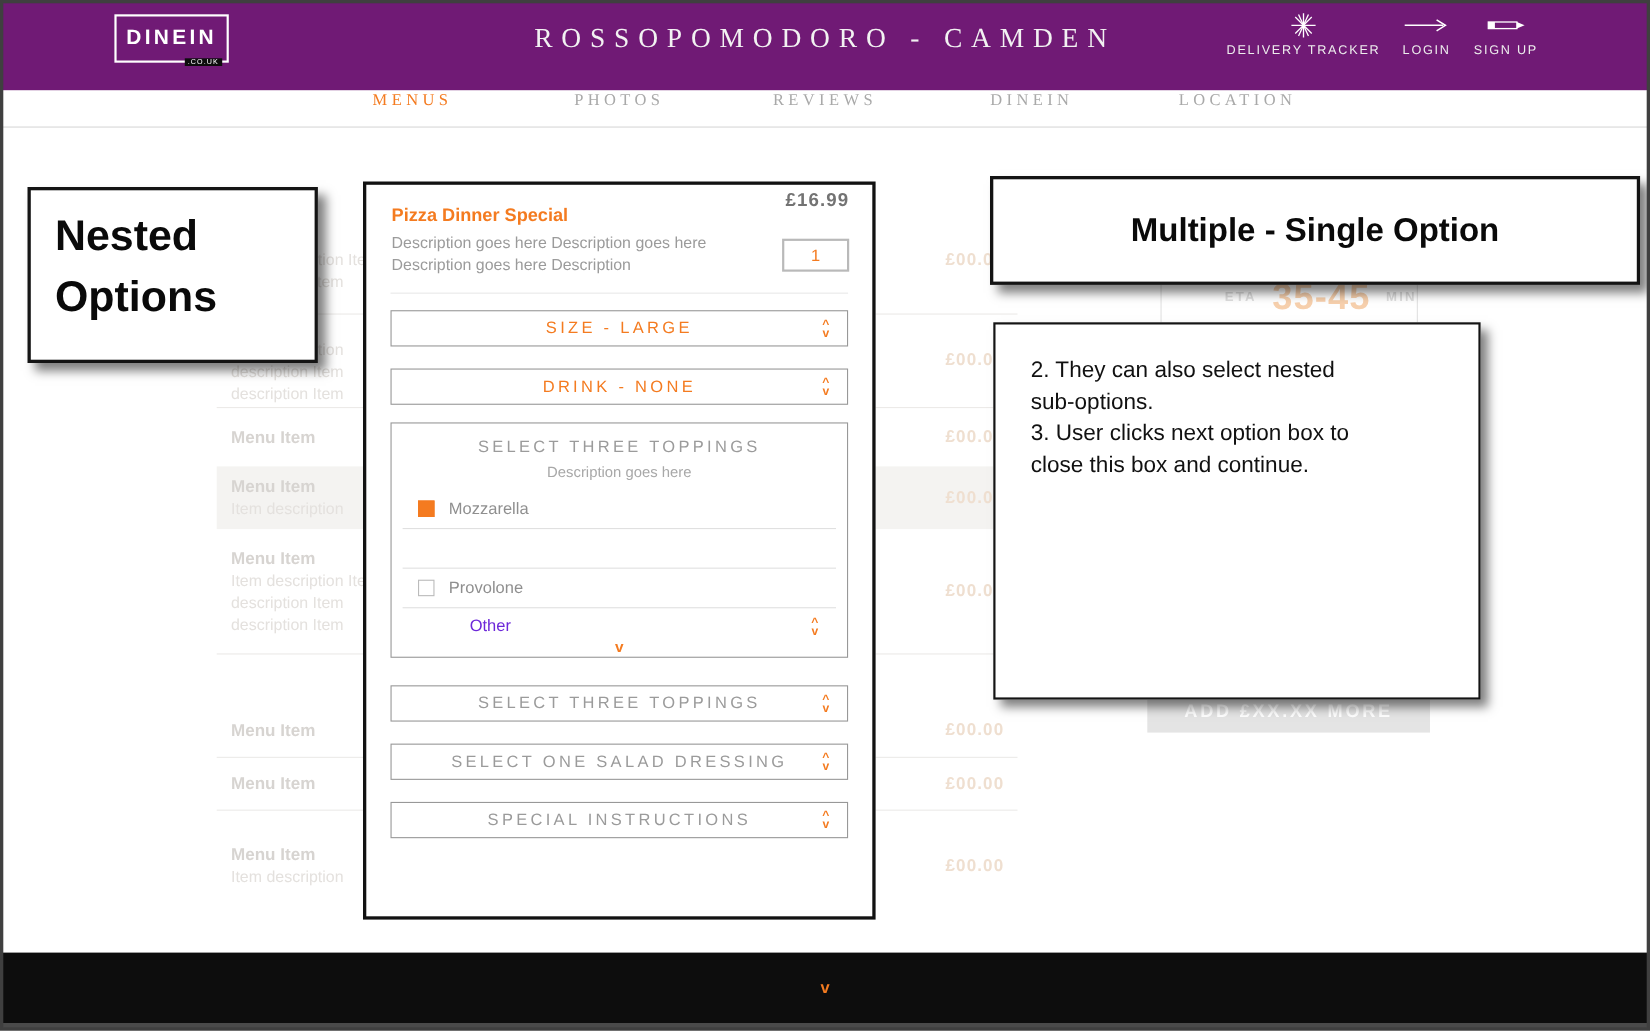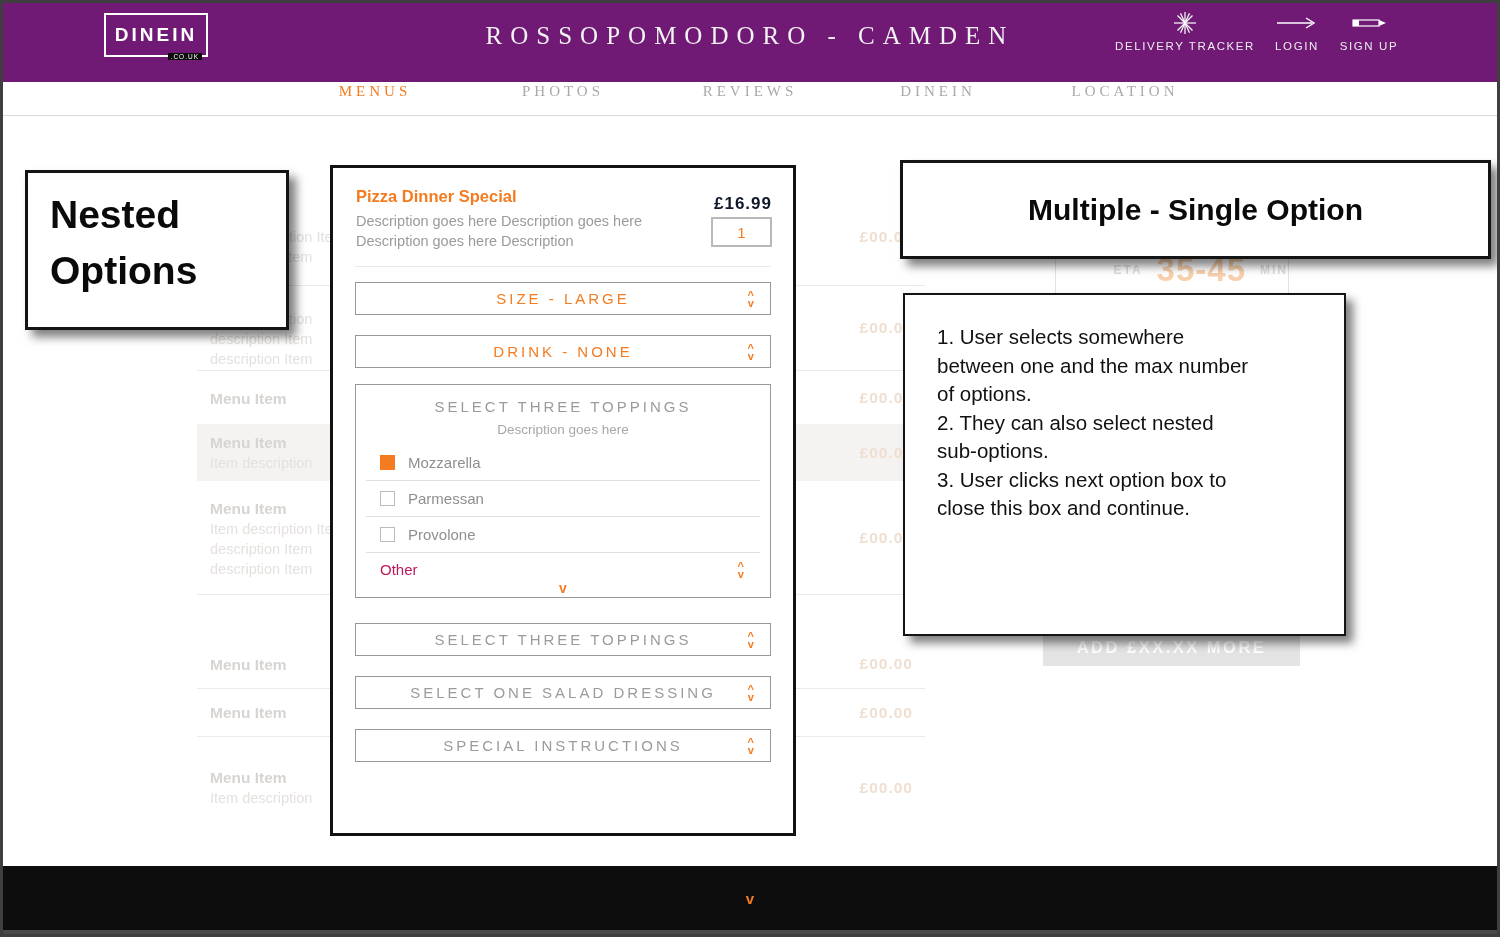--- a/index.html
+++ b/index.html
@@ -45,21 +45,21 @@
   .eta-value{font-size:33px;font-weight:bold;color:#f7d0ad;letter-spacing:1px;}
   .add-more{position:absolute;left:1043px;top:629px;width:257px;height:37px;background:#e4e4e4;
         color:#fff;font-weight:bold;font-size:16.5px;letter-spacing:2.5px;display:flex;
         align-items:center;justify-content:center;z-index:1;}
 
   
   .modal{position:absolute;left:330px;top:165px;width:466px;height:671px;background:#fff;
         border:3px solid #121212;box-sizing:border-box;z-index:5;}
   .m-title{position:absolute;left:23px;top:19px;font-size:16.5px;font-weight:bold;color:#f47b20;}
   .m-desc{position:absolute;left:23px;top:43px;width:300px;font-size:14.5px;color:#9b9b9b;line-height:20px;}
-  .m-price{position:absolute;right:21px;top:26px;font-size:17px;font-weight:bold;color:#0f172a;letter-spacing:1px;text-align:center;}
+  .m-price{position:absolute;right:21px;top:4px;font-size:17px;font-weight:bold;color:#737373;letter-spacing:1px;text-align:center;}
   .m-qty{position:absolute;right:21px;top:49px;width:57px;height:26px;border:2px solid #b9b9b9;
         color:#f47b20;font-size:15px;display:flex;align-items:center;justify-content:center;cursor:text;}
   .m-hr{position:absolute;left:22px;right:22px;top:98px;height:1px;background:#e9e9e9;}
   .opt-btn{position:absolute;left:22px;right:22px;height:33px;border:1px solid #989898;background:#fff;
         display:flex;align-items:center;justify-content:center;font-size:15px;letter-spacing:3px;
         color:#f47b20;cursor:pointer;box-sizing:border-box;}
   .opt-btn.gray{color:#9b9b9b;}
   .chevs{position:absolute;right:13px;top:50%;transform:translateY(-50%);color:#f47b20;
         font-weight:bold;font-size:11px;line-height:8px;text-align:center;}
   .chevs span{display:block;}
@@ -68,21 +68,21 @@
   .p-title{position:absolute;left:0;right:0;top:13px;text-align:center;font-size:15px;
         letter-spacing:3px;color:#9b9b9b;}
   .p-sub{position:absolute;left:0;right:0;top:37px;text-align:center;font-size:13.5px;color:#a8a8a8;}
   .check-row{position:absolute;left:24px;right:24px;height:35px;display:flex;align-items:center;gap:13px;cursor:pointer;}
   .check-box{width:15px;height:15px;border:1px solid #bbb;background:#fff;box-sizing:border-box;}
   .check-box.checked{background:#f47b20;border-color:#f47b20;}
   .check-label{font-size:15px;color:#8f8f8f;}
   .p-div{position:absolute;left:10px;right:10px;height:1px;background:#e0e0e0;}
   .other-row{position:absolute;left:24px;right:24px;top:167px;height:35px;display:flex;
         align-items:center;cursor:pointer;}
-  .other-label{font-size:15px;color:#be185d;}
+  .other-label{font-size:15px;color:#6d28d9;margin-left:47px;}
   .p-expand{position:absolute;left:0;right:0;bottom:2px;text-align:center;color:#f47b20;
         font-size:14px;font-weight:bold;line-height:14px;cursor:pointer;}
   .submit-btn{position:absolute;left:22px;right:22px;top:611px;height:37px;background:#a6a6a6;
         color:#fff;font-weight:bold;font-size:16px;letter-spacing:3px;display:flex;align-items:center;
         justify-content:center;cursor:pointer;}
 
   
   .callout{position:absolute;background:#fff;border:3px solid #141414;
         box-shadow:7px 7px 9px rgba(0,0,0,0.5);z-index:7;}
   .co-nested{left:25px;top:170px;width:264px;height:160px;box-sizing:border-box;
@@ -258,24 +258,20 @@
     <div class="panel">
       <div class="p-title">SELECT THREE TOPPINGS</div>
       <div class="p-sub">Description goes here</div>
 
       <div class="check-row" style="top:60px;">
         <span class="check-box checked"></span>
         <span class="check-label">Mozzarella</span>
       </div>
       <div class="p-div" style="top:95px;"></div>
 
-      <div class="check-row" style="top:96px;">
-        <span class="check-box"></span>
-        <span class="check-label">Parmessan</span>
-      </div>
       <div class="p-div" style="top:131px;"></div>
 
       <div class="check-row" style="top:132px;">
         <span class="check-box"></span>
         <span class="check-label">Provolone</span>
       </div>
       <div class="p-div" style="top:167px;"></div>
 
       <div class="other-row">
         <span class="other-label">Other</span>
@@ -307,21 +303,20 @@
         <span>^</span>
           <span>v</span>
       </span>
     </div>
 
   </div>
 
   <div class="callout co-nested">Nested Options</div>
   <div class="callout co-multiple">Multiple - Single Option</div>
   <div class="callout co-steps">
-    <p>1. User selects somewhere between one and the max number of options.</p>
     <p>2. They can also select nested sub-options.</p>
     <p>3. User clicks next option box to close this box and continue.</p>
   </div>
 
   <div class="footer">
     <div class="f-chev">v</div>
   </div>
   <div class="f-strip"></div>
 
   <div class="frame"></div>

